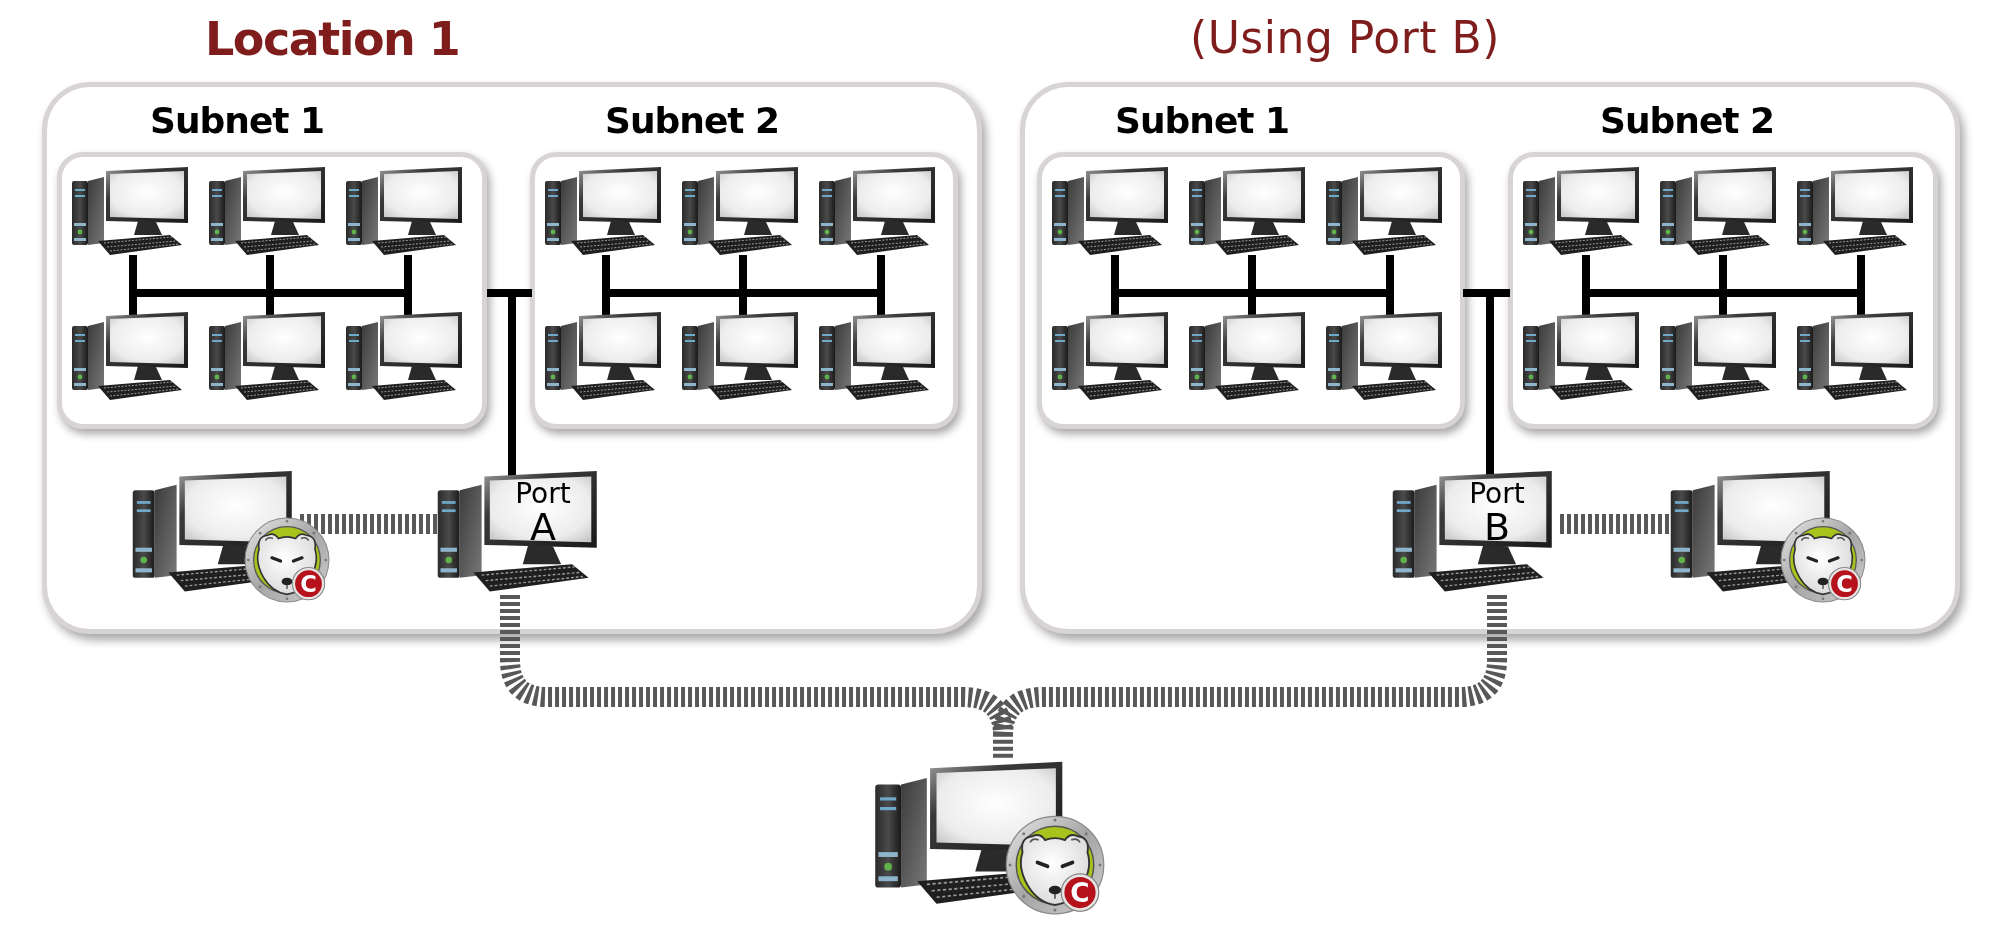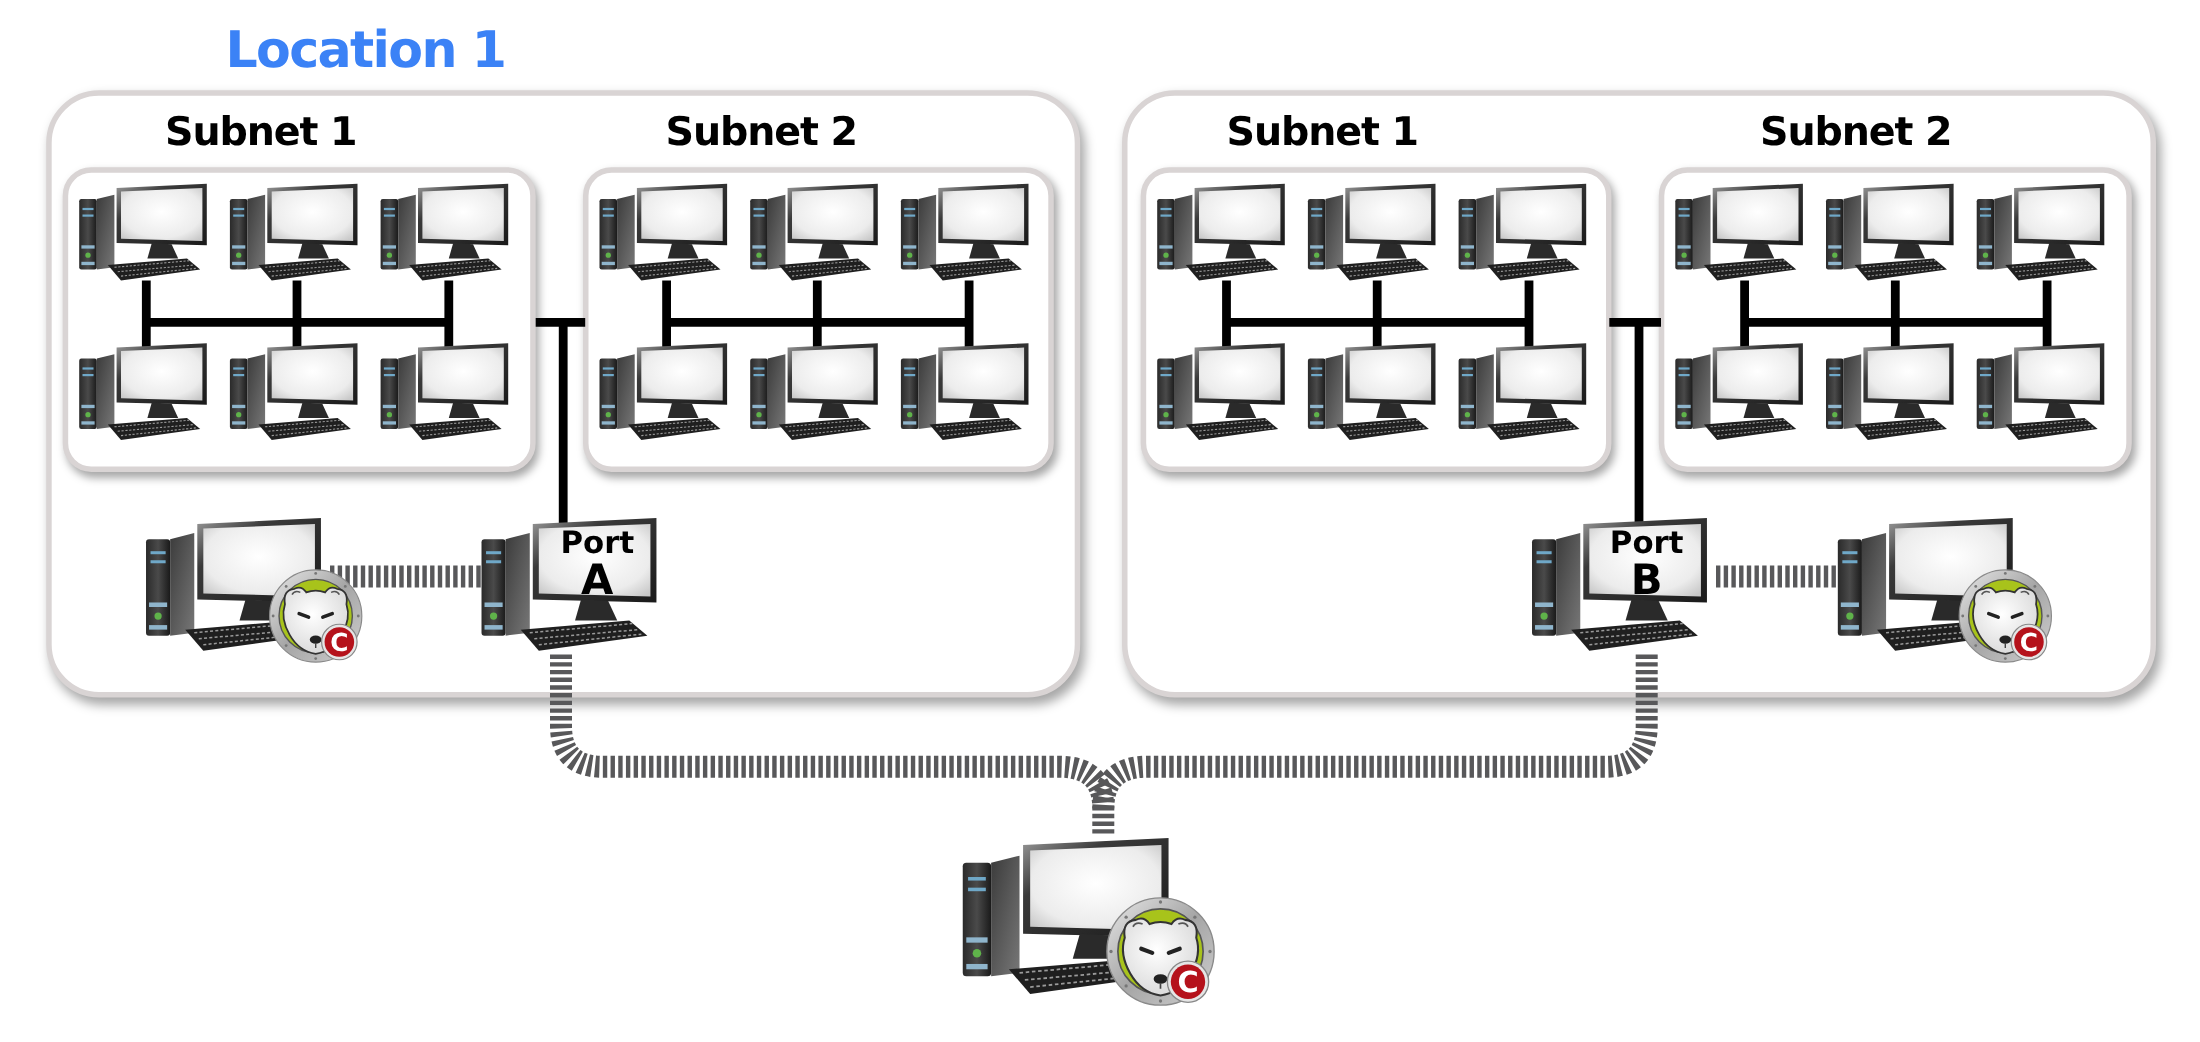--- a/index.html
+++ b/index.html
@@ -1,40 +1,40 @@
 <!DOCTYPE html>
 <html><head>
 <meta charset="utf-8">
 <style>
   html, body { margin: 0; padding: 0; background: #ffffff; }
   body { width: 2000px; height: 947px; position: relative; overflow: hidden; font-family: "DejaVu Sans", sans-serif; }
   .abs { position: absolute; }
 
-  .loc-title { position: absolute; top: 12px; height: 60px; display: flex; align-items: flex-end; white-space: nowrap; color: #3b82f6; }
+  .loc-title { position: absolute; top: 12px; height: 60px; display: flex; align-items: flex-start; white-space: nowrap; color: #7f1d1d; }
   .loc-title .bold { font-family: "DejaVu Sans", sans-serif; font-weight: bold; font-size: 46px; letter-spacing: -1.5px; }
   .loc-title .light { font-family: "DejaVu Sans", sans-serif; font-weight: normal; font-size: 44px; margin-left: 12px; letter-spacing: 0.5px; }
 
   .location-box {
     position: absolute; background: #fff; border-radius: 48px;
     border: 5px solid #d9d4d4;
     box-shadow: 4px 6px 10px rgba(0,0,0,0.35);
     box-sizing: border-box;
   }
   .subnet-title { position: absolute; font-family: "DejaVu Sans", sans-serif; font-weight: bold; font-size: 36px; letter-spacing: -1px; color: #000; white-space: nowrap; }
   .subnet-box {
     position: absolute; background: #fff; border-radius: 26px;
     border: 5px solid #d9d4d4;
     box-shadow: 3px 5px 8px rgba(0,0,0,0.35);
     box-sizing: border-box;
   }
   svg.layer { position: absolute; left: 0; top: 0; overflow: visible; }
 
   .pc { position: absolute; width: 124px; height: 96px; }
   .pc.big { width: 170px; height: 132px; }
-  .port-label { position: absolute; font-family: "DejaVu Sans", sans-serif; font-weight: bold; color: #000; text-align: center; line-height: 1; }
+  .port-label { position: absolute; font-family: "DejaVu Sans", sans-serif; font-weight: normal; color: #000; text-align: center; line-height: 1; }
 </style>
 </head>
 <body>
 
 <svg width="0" height="0" style="position:absolute">
   <defs>
     <linearGradient id="towerGrad" x1="0" y1="0" x2="1" y2="0">
       <stop offset="0" stop-color="#2a2a2a"></stop>
       <stop offset="0.5" stop-color="#4a4a4a"></stop>
       <stop offset="1" stop-color="#1a1a1a"></stop>
@@ -114,20 +114,21 @@
       <circle cx="60" cy="62" r="12.5" fill="#b5121b"></circle>
       <text x="60" y="69.5" text-anchor="middle" font-family="DejaVu Sans, sans-serif" font-weight="bold" font-size="21" fill="#ffffff">C</text>
     </g>
   </defs>
 </svg>
 
 <div class="loc-title" style="left:205px;">
   <span class="bold">Location 1</span>
 </div>
 <div class="loc-title" style="left:1178px;">
+  <span class="light">(Using Port B)</span>
 </div>
 
 <div class="location-box" style="left:42px; top:82px; width:940px; height:552px;"></div>
 <div class="location-box" style="left:1020px; top:82px; width:940px; height:552px;"></div>
 
 <div class="subnet-title" style="left:150px; top:100px; width:260px;">Subnet 1</div>
 <div class="subnet-title" style="left:605px; top:100px; width:260px;">Subnet 2</div>
 <div class="subnet-title" style="left:1115px; top:100px; width:260px;">Subnet 1</div>
 <div class="subnet-title" style="left:1600px; top:100px; width:260px;">Subnet 2</div>
 

